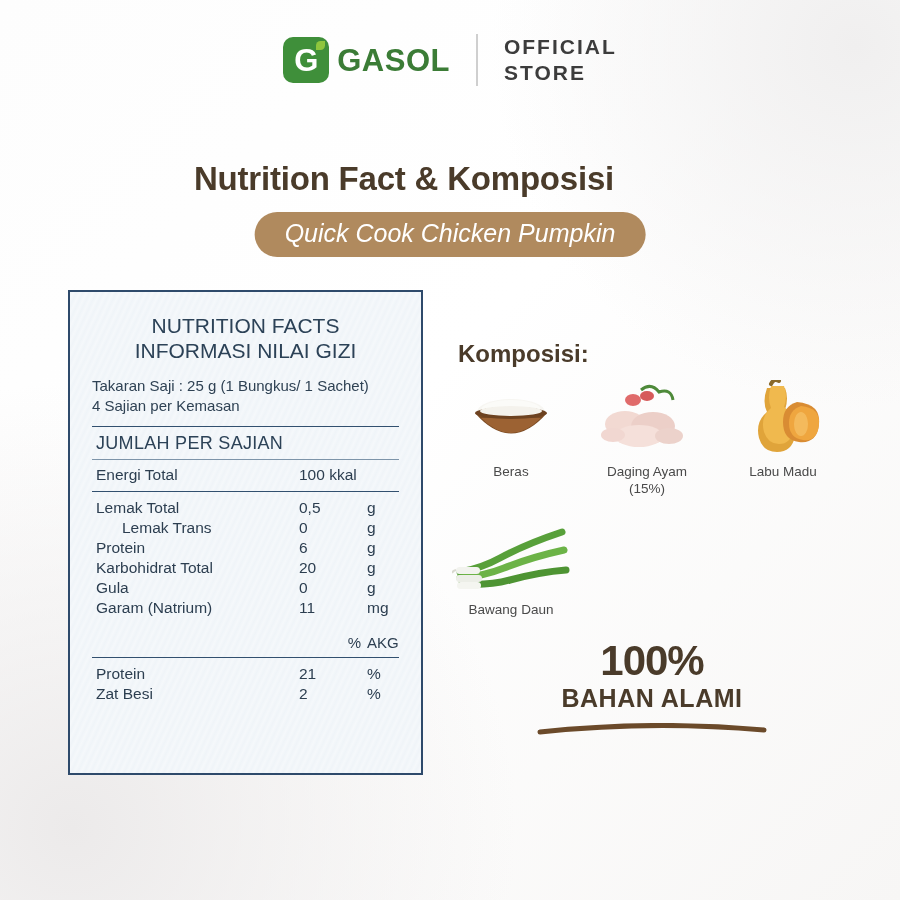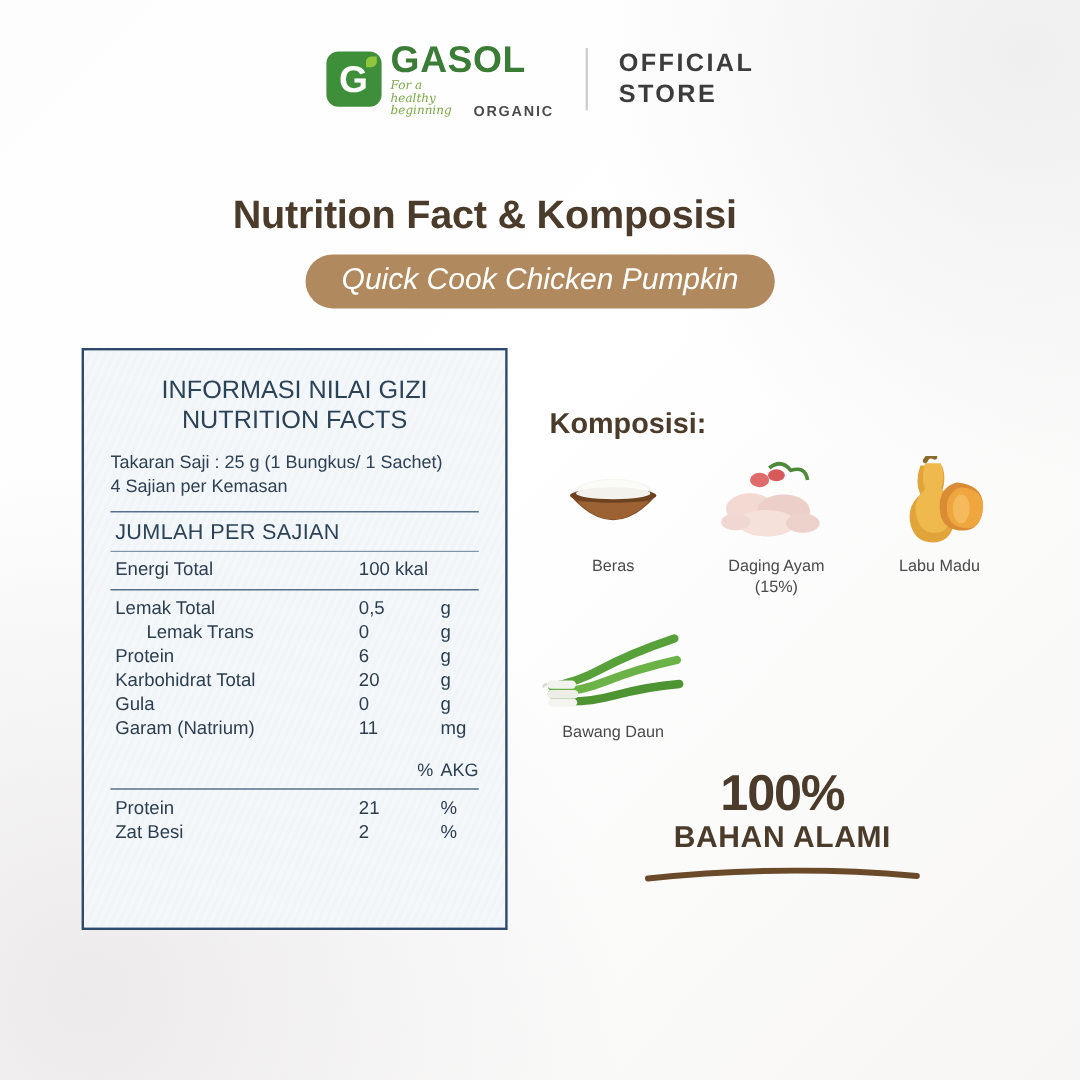--- a/index.html
+++ b/index.html
@@ -271,40 +271,36 @@
 <div class="page">
 
   <div class="brand-bar">
     <div class="logo-block">
       <div class="logo-mark">
         <span>G</span>
         <span class="leaf"></span>
       </div>
       <div class="logo-words">
         <div class="logo-name">GASOL</div>
-        <div class="logo-sub-row">
-          <div class="logo-script">For a healthy beginning</div>
-          <div class="logo-organic">ORGANIC</div>
-        </div>
       </div>
     </div>
     <div class="divider-v"></div>
     <div class="official-store">
       <div>OFFICIAL</div>
       <div>STORE</div>
     </div>
   </div>
 
   <div class="main-title">Nutrition Fact &amp; Komposisi</div>
   <div class="pill">Quick Cook Chicken Pumpkin</div>
 
   <div class="nutri-panel">
     <div class="nutri-head">
+      <div>NUTRITION FACTS</div>
       <div>INFORMASI NILAI GIZI</div>
-      <div>NUTRITION FACTS</div>
     </div>
 
     <div class="serving">
       <div>Takaran Saji : 25 g (1 Bungkus/ 1 Sachet)</div>
       <div>4 Sajian per Kemasan</div>
     </div>
 
     <div class="rule"></div>
 
     <div class="section-label">JUMLAH PER SAJIAN</div>

